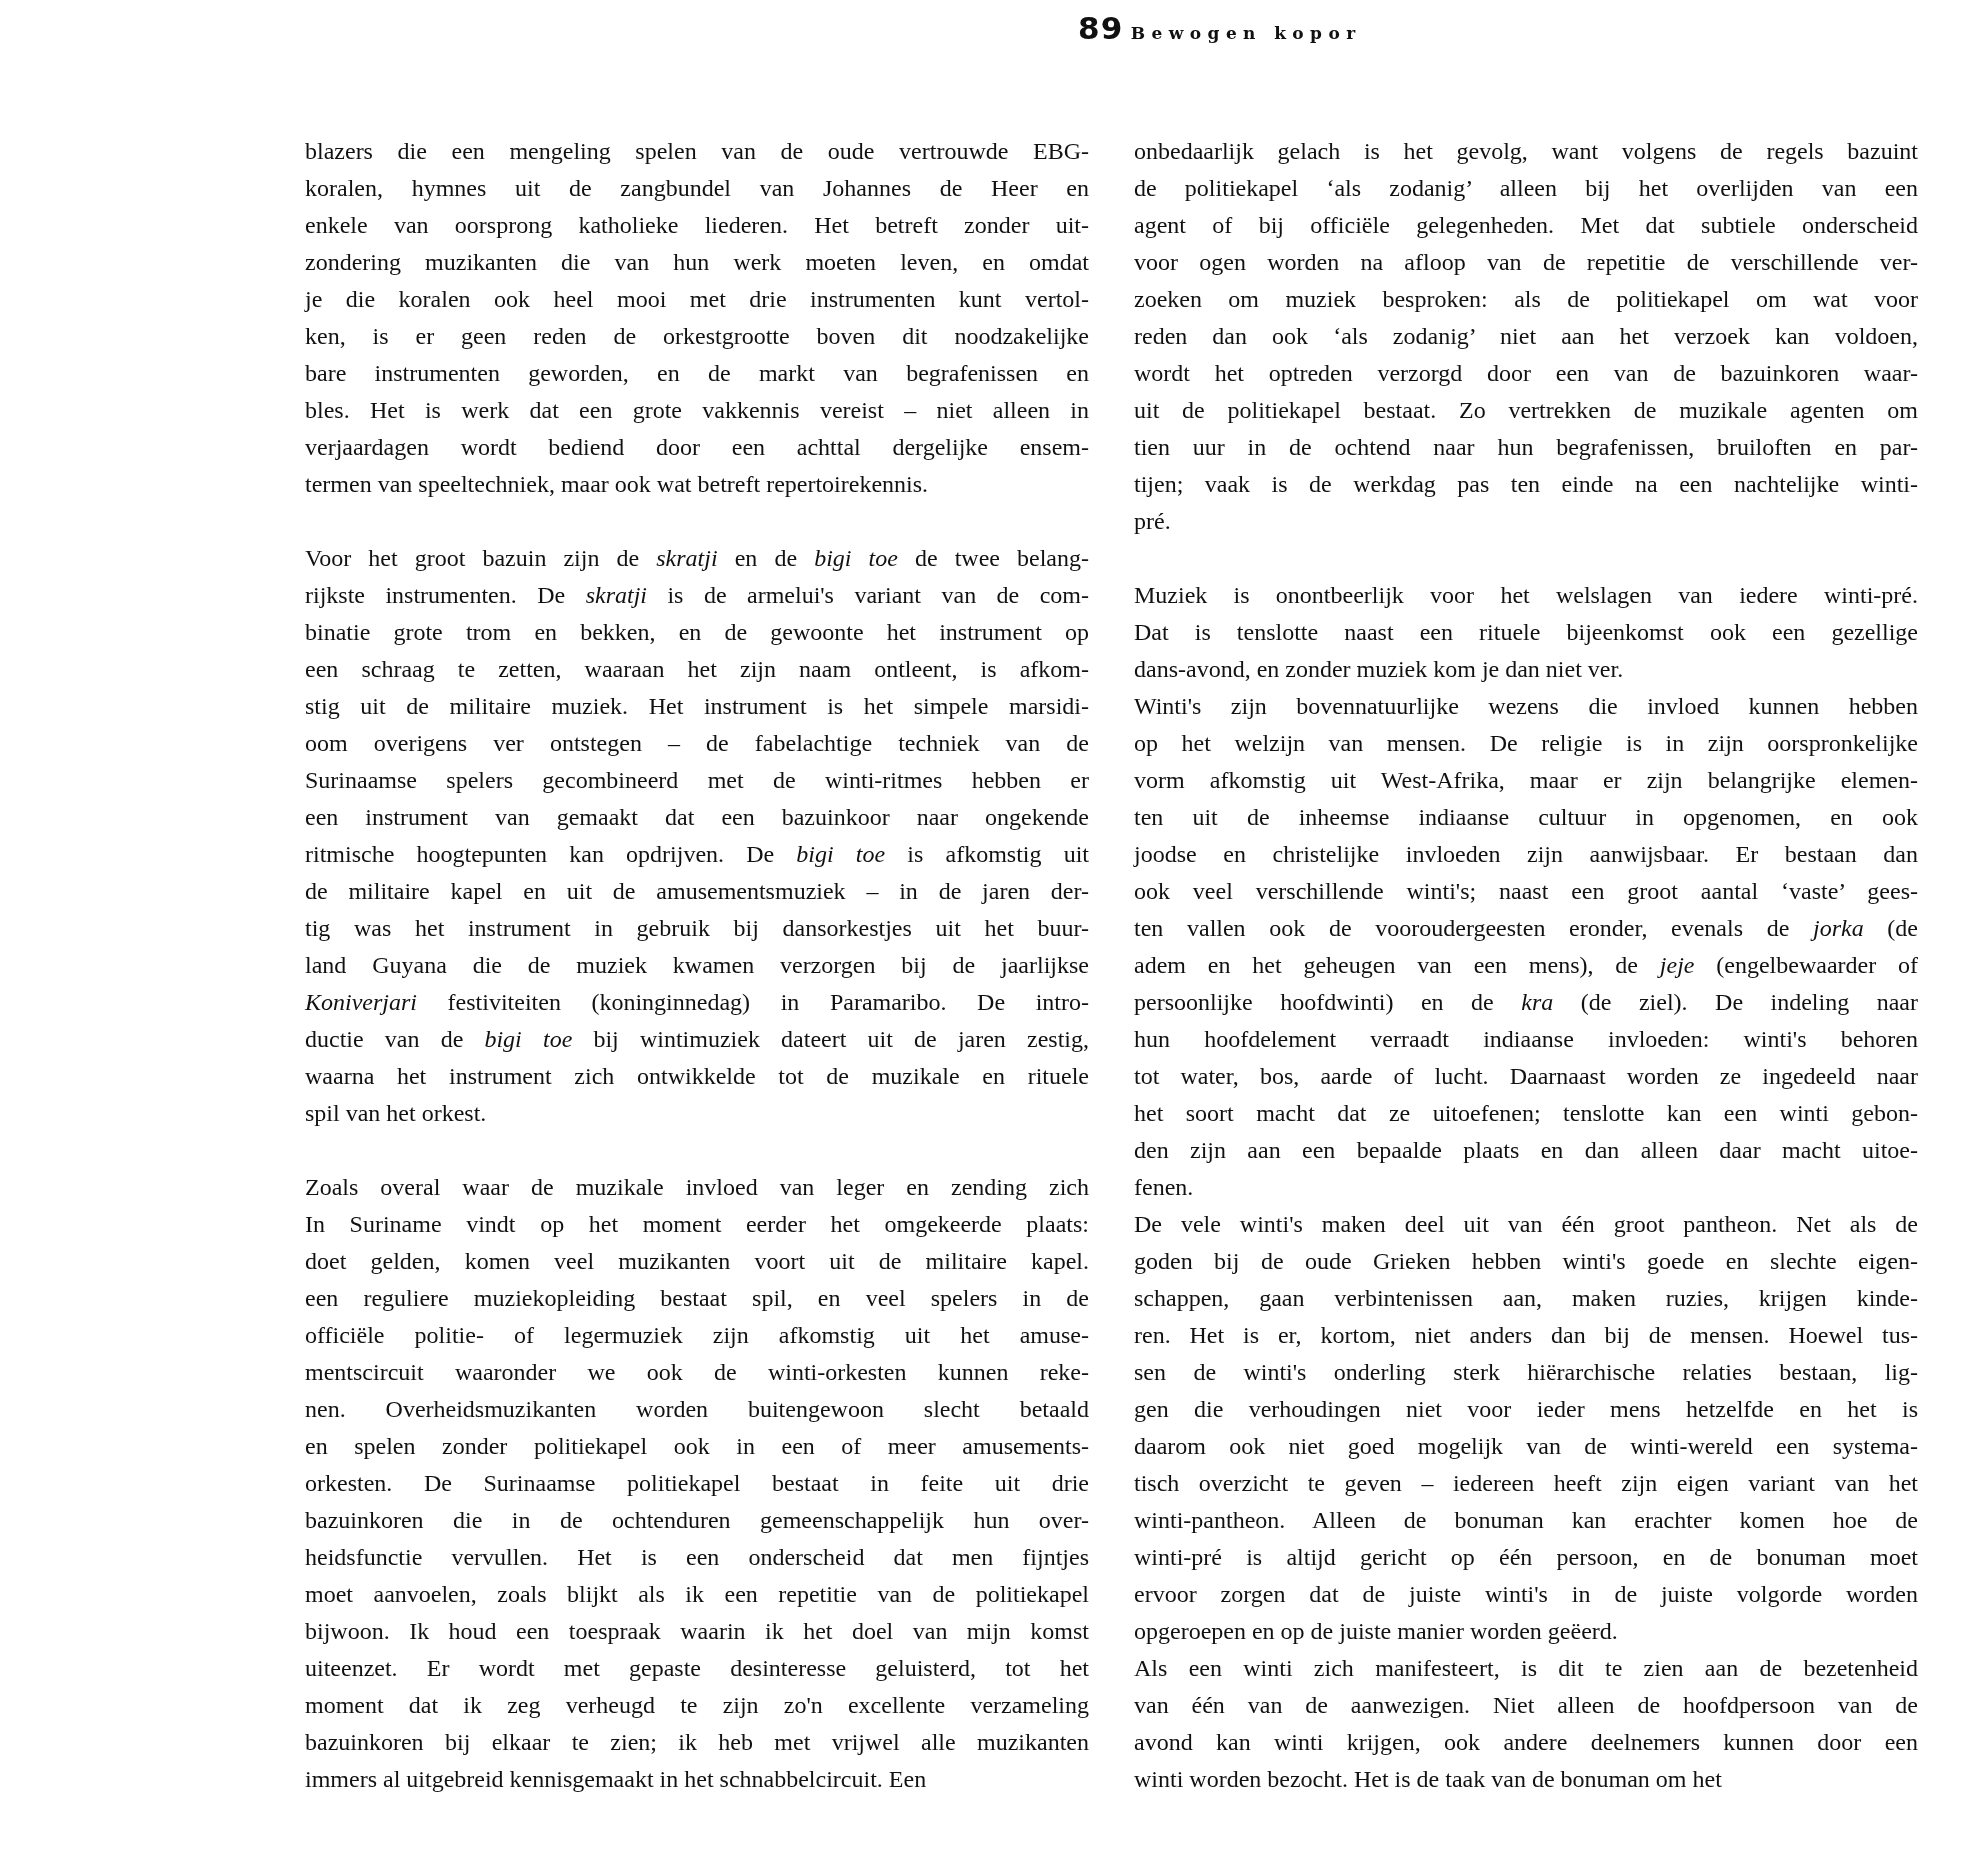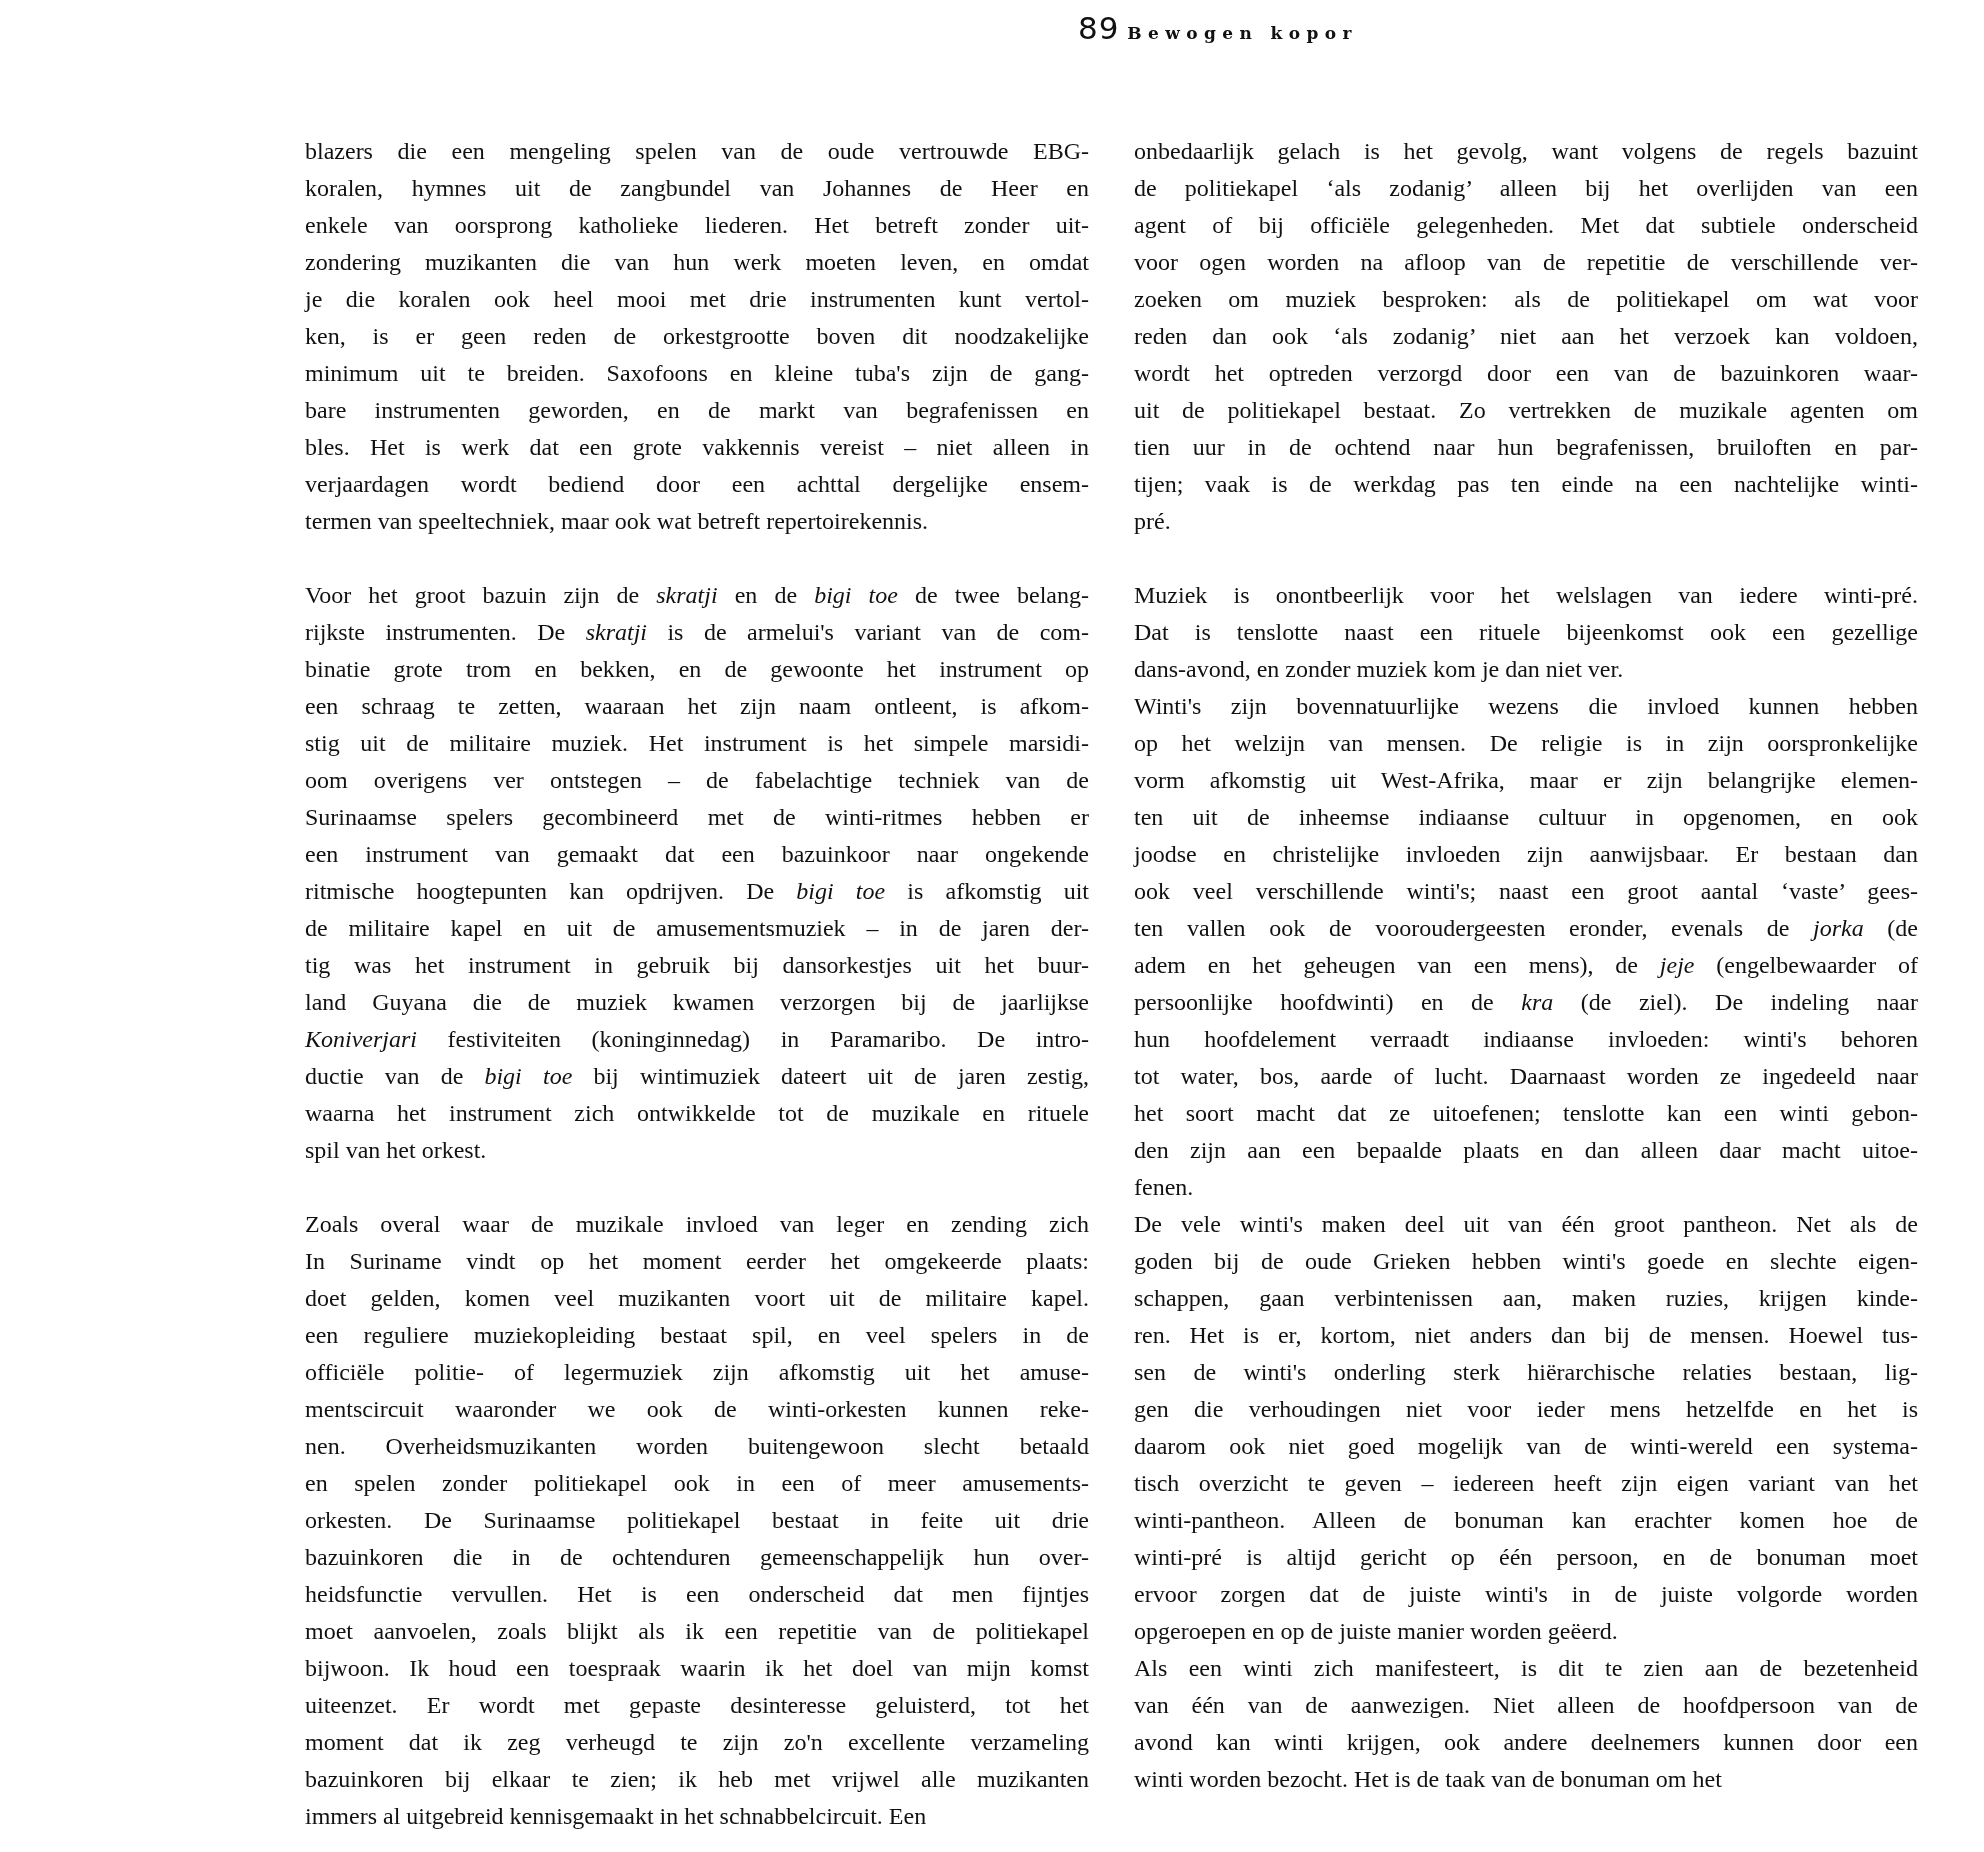--- a/index.html
+++ b/index.html
@@ -1,18 +1,18 @@
 <!DOCTYPE html>
 <html style="font-size:8.6px"><head>
 <meta charset="utf-8">
 <style>
   html, body { margin: 0; padding: 0; background: #ffffff; }
   body { width: 1985px; height: 1853px; position: relative; overflow: hidden; color: #111; }
   .header { position: absolute; left: 1078px; top: 9.7px; white-space: nowrap; }
-  .page-num { font-family: "DejaVu Sans", sans-serif; font-size: 31px; font-weight: normal; letter-spacing: 1.1px; vertical-align: baseline; }
+  .page-num { font-family: "DejaVu Sans", sans-serif; font-size: 31px; font-weight: bold; letter-spacing: 1.1px; vertical-align: baseline; }
   .running-title { font-family: "DejaVu Serif", serif; font-size: 17px; font-weight: bold; letter-spacing: 6.4px; margin-left: 7.5px; }
   .column { position: absolute; top: 133px; width: 784px; font-family: "Liberation Serif", serif; font-size: 24px; line-height: 37px; }
   .col-left { left: 305px; }
   .col-right { left: 1134px; }
   .para { margin: 0; }
   .para.gap { margin-top: 37px; }
   .line { display: block; white-space: nowrap; }
   .line.justify { text-align: justify; text-align-last: justify; white-space: normal; }
   em { font-style: italic; }
 </style>
@@ -24,21 +24,20 @@
 </div>
 
 <div class="column col-left">
     <div class="para">
       <span class="line justify">blazers die een mengeling spelen van de oude vertrouwde EBG-</span>
       <span class="line justify">koralen, hymnes uit de zangbundel van Johannes de Heer en</span>
       <span class="line justify">enkele van oorsprong katholieke liederen. Het betreft zonder uit-</span>
       <span class="line justify">zondering muzikanten die van hun werk moeten leven, en omdat</span>
       <span class="line justify">je die koralen ook heel mooi met drie instrumenten kunt vertol-</span>
       <span class="line justify">ken, is er geen reden de orkestgrootte boven dit noodzakelijke</span>
-      <span class="line justify">minimum uit te breiden. Saxofoons en kleine tuba's zijn de gang-</span>
       <span class="line justify">bare instrumenten geworden, en de markt van begrafenissen en</span>
       <span class="line justify">bles. Het is werk dat een grote vakkennis vereist – niet alleen in</span>
       <span class="line justify">verjaardagen wordt bediend door een achttal dergelijke ensem-</span>
       <span class="line">termen van speeltechniek, maar ook wat betreft repertoirekennis.</span>
     </div>
     <div class="para gap">
       <span class="line justify">Voor het groot bazuin zijn de <em>skratji</em> en de <em>bigi toe</em> de twee belang-</span>
       <span class="line justify">rijkste instrumenten. De <em>skratji</em> is de armelui's variant van de com-</span>
       <span class="line justify">binatie grote trom en bekken, en de gewoonte het instrument op</span>
       <span class="line justify">een schraag te zetten, waaraan het zijn naam ontleent, is afkom-</span>

